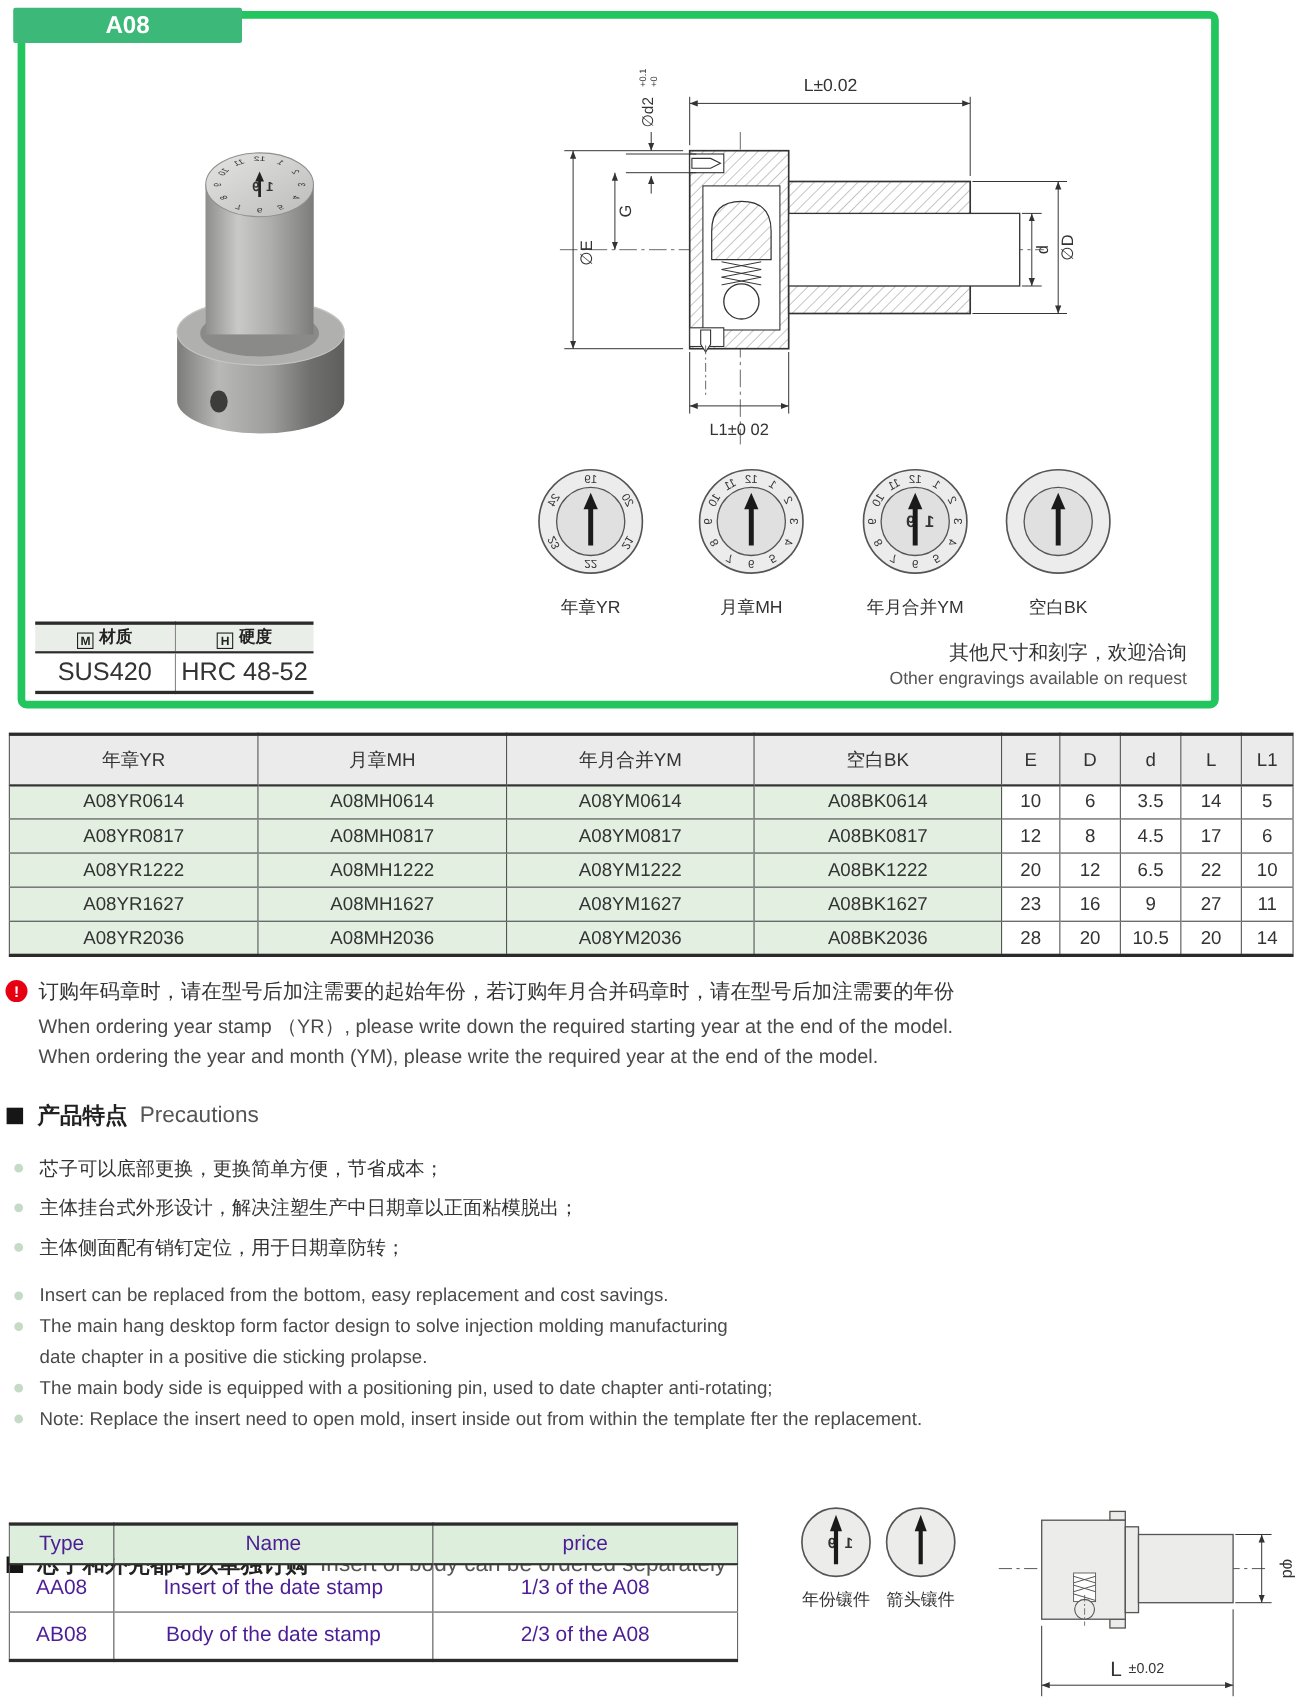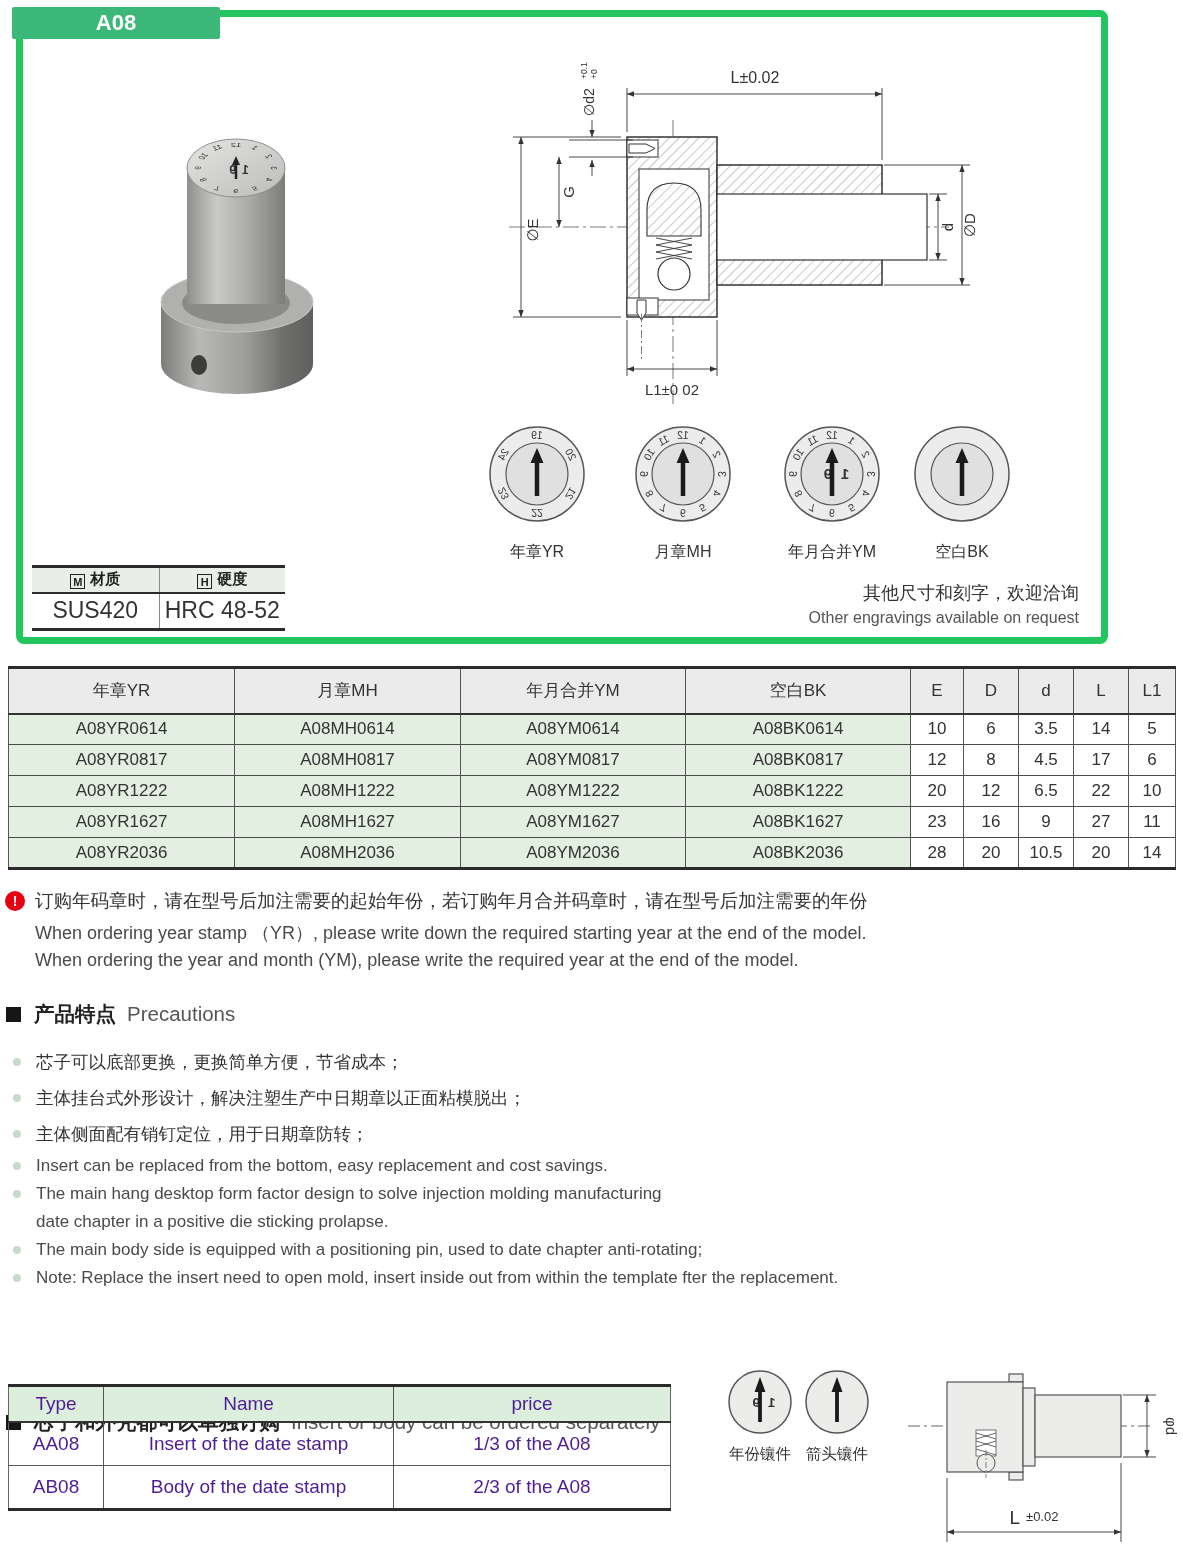--- a/index.html
+++ b/index.html
@@ -49,21 +49,21 @@
 
   
   .sec-head{display:flex;align-items:center;font-size:20.5px}
   .sec-sq{width:15px;height:15px;background:#161616;margin:0 13px 0 6px;flex:0 0 15px}
   .sec-zh{font-weight:bold;color:#222}
   .sec-en{color:#555;margin-left:11px}
   .features{position:absolute;left:0;top:1000px;width:1160px}
   .blist{list-style:none;margin:16px 0 0 0;padding:0}
   .blist li{position:relative;padding-left:36px;font-size:17.5px;line-height:36px;color:#333}
   .blist li::before{content:"";position:absolute;left:13px;top:14px;width:8px;height:8px;border-radius:50%;background:var(--bulletDot)}
-  .blist.en{margin-top:0}
+  .blist.en{margin-top:12px}
   .blist.en li{font-size:17px;line-height:28px;color:#4a4a4a}
   .blist.en li::before{top:10px}
   .blist li.cont::before{display:none}
 
   .separate-head{position:absolute;left:0;top:1408px}
 
   
   .price-table{position:absolute;left:8px;top:1384px;border-collapse:collapse;table-layout:fixed;width:662px;
     text-align:center;font-size:19px;color:#4c1d95;border-top:3px solid #2b2b2b;border-bottom:3px solid #2b2b2b;
     border-left:1px solid #666;border-right:1px solid #666}

